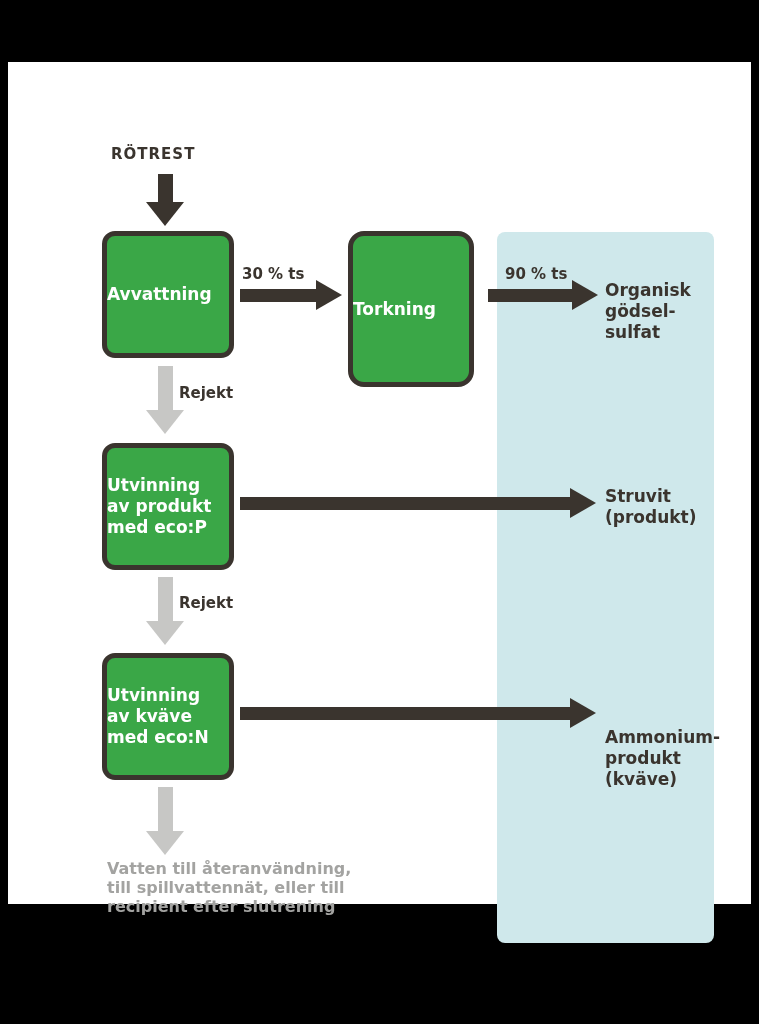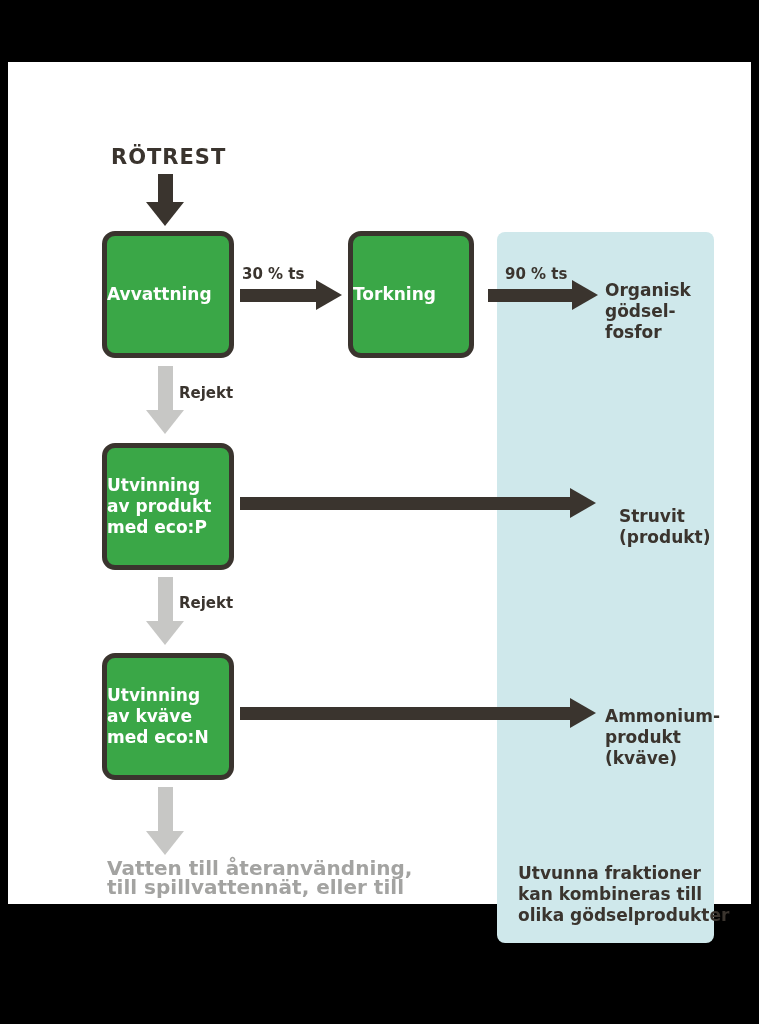--- a/index.html
+++ b/index.html
@@ -6,33 +6,33 @@
   html,body { background:#000; }
   body { font-family:"DejaVu Sans","Liberation Sans",sans-serif; }
 
   .canvas { position:relative; width:759px; height:1024px; background:#000; overflow:hidden; }
   .sheet  { position:absolute; left:8px; top:62px; width:743px; height:842px; background:#ffffff; }
 
   .abs { position:absolute; }
 
   .title {
     left:103px; top:83px;
-    font-size:21px; font-weight:bold; color:#3a342e; letter-spacing:1px;
+    font-size:15px; font-weight:bold; color:#3a342e; letter-spacing:1px;
   }
 
   
   .pbox {
     background:#3aa747;
     border:5px solid #3a342e;
     border-radius:13px;
     display:flex; flex-direction:column; align-items:flex-start; justify-content:center;
     color:#ffffff; font-weight:bold; font-size:17px; line-height:21px; text-align:center;
   }
   .box-avvattning { left:94px;  top:169px; width:132px; height:127px; }
-  .box-torkning   { left:340px; top:169px; width:126px; height:127px; }
+  .box-torkning   { left:340px; top:169px; width:126px; height:156px;border-radius:16px; }
   .box-fosfor     { left:94px;  top:381px; width:132px; height:127px; }
   .box-kvave      { left:94px;  top:591px; width:132px; height:127px; }
 
   
   .arrow-right { display:flex; align-items:center; }
   .arrow-right .shaft { flex:1; height:13px; background:#3a342e; }
   .arrow-right .head  { width:0; height:0;
     border-top:15px solid transparent; border-bottom:15px solid transparent;
     border-left:26px solid #3a342e; }
   .ar-1 { left:232px; top:218px; width:102px; height:30px; }
@@ -63,27 +63,27 @@
 
   
   .panel {
     left:489px; top:170px; width:217px; height:711px;
     background:#cfe8eb; border-radius:8px;
   }
 
   
   .tblock { font-weight:bold; color:#3a342e; font-size:17px; line-height:21px; }
   .out-organisk { left:597px; top:218px; }
-  .out-struvit  { left:611px; top:424px;margin-top:20px; }
-  .out-ammonium { left:597px; top:644px; }
+  .out-struvit  { left:597px; top:424px; }
+  .out-ammonium { left:597px; top:665px; }
   .note-panel   { left:510px; top:801px; }
 
   .note-water {
     left:99px; top:797px;
-    font-weight:bold; font-size:20px; line-height:19px; color:#a3a3a1;
+    font-weight:bold; font-size:16px; line-height:19px; color:#a3a3a1;
   }
 </style>
 </head>
 <body>
 
 <div class="canvas">
   <div class="sheet">
 
     <div class="abs panel"></div>
 
@@ -145,39 +145,35 @@
     </div>
 
     <div class="abs arrow-label lbl-ts30">30 % ts</div>
     <div class="abs arrow-label lbl-ts90">90 % ts</div>
     <div class="abs arrow-label lbl-rejekt1">Rejekt</div>
     <div class="abs arrow-label lbl-rejekt2">Rejekt</div>
 
     <div class="abs tblock out-organisk">
       <div>Organisk</div>
       <div>gödsel-</div>
-      <div>fosfor</div>
+      <div>sulfat</div>
     </div>
 
     <div class="abs tblock out-struvit">
       <div>Struvit</div>
       <div>(produkt)</div>
     </div>
 
     <div class="abs tblock out-ammonium">
       <div>Ammonium-</div>
       <div>produkt</div>
       <div>(kväve)</div>
     </div>
 
     <div class="abs note-water">
       <div>Vatten till återanvändning,</div>
       <div>till spillvattennät, eller till</div>
+      <div>recipient efter slutrening</div>
     </div>
 
-    <div class="abs tblock note-panel">
-      <div>Utvunna fraktioner</div>
-      <div>kan kombineras till</div>
-      <div>olika gödselprodukter</div>
-    </div>
 
   </div>
 </div>
 
 </body></html>

